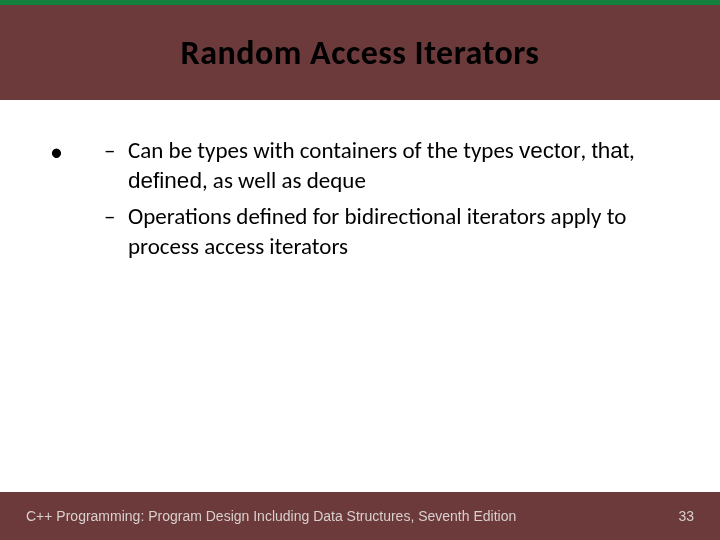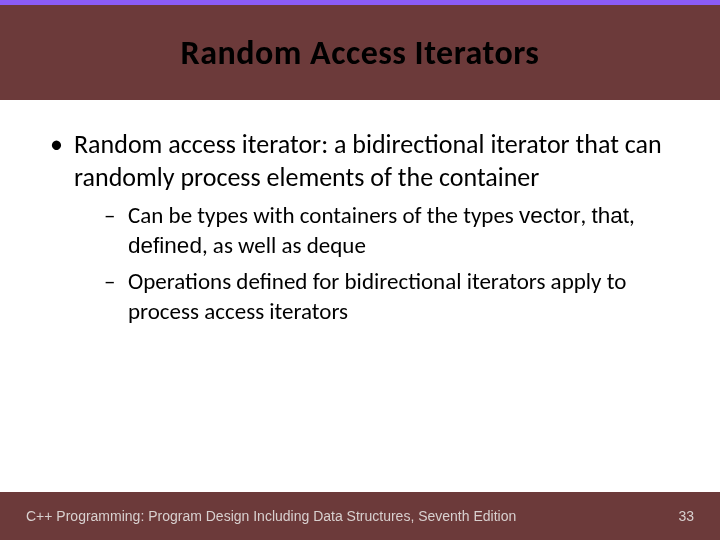--- a/index.html
+++ b/index.html
@@ -6,21 +6,21 @@
   html, body { width: 720px; height: 540px; overflow: hidden; }
   body {
     font-family: Calibri, "Segoe UI", Arial, sans-serif;
     background: #ffffff;
     position: relative;
   }
   .title-bar {
     background: #6c3a3a;
     width: 100%;
     height: 100px;
-    border-top: 5px solid #8b5cf6;
+    border-top: 5px solid #15803d;
     display: flex;
     align-items: center;
     justify-content: center;
   }
   .title-text {
     color: #000000;
     font-size: 34px;
     font-weight: 700;
     letter-spacing: 0.5px;
   }
@@ -92,21 +92,20 @@
 </head>
 <body>
 
 <div class="title-bar">
   <div class="title-text">Random Access Iterators</div>
 </div>
 
 <div class="body-content">
   <ul class="lvl1">
     <li>
-      <span>Random access iterator: a bidirectional iterator that can randomly process elements of the container</span>
       <ul class="lvl2">
         <li>
           <span>Can be types with containers of the types </span><code class="mono">vector</code><span>, </span><code class="mono">that</code><span>, </span><code class="mono">defined</code><span>, as well as deque</span>
         </li>
         <li>
           <span>Operations defined for bidirectional iterators apply to process access iterators</span>
         </li>
       </ul>
     </li>
   </ul>

